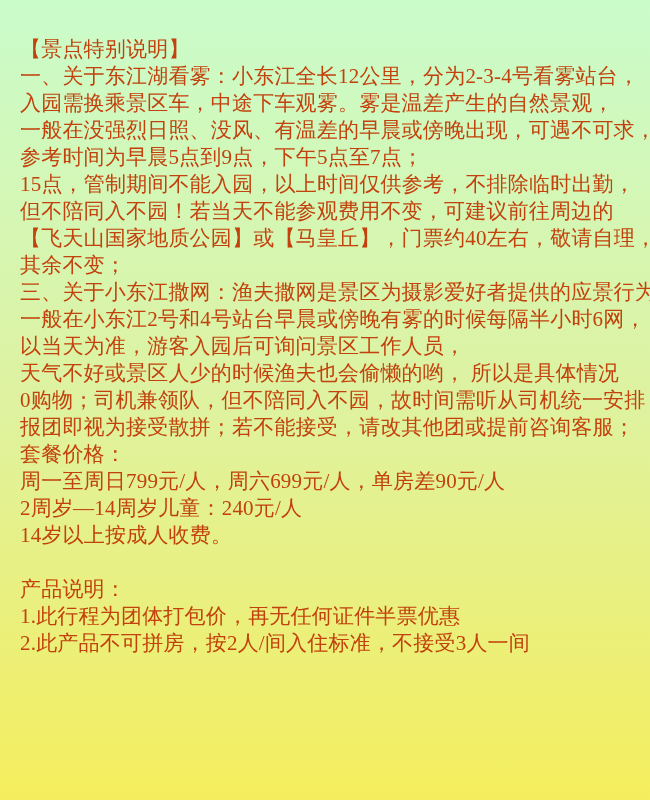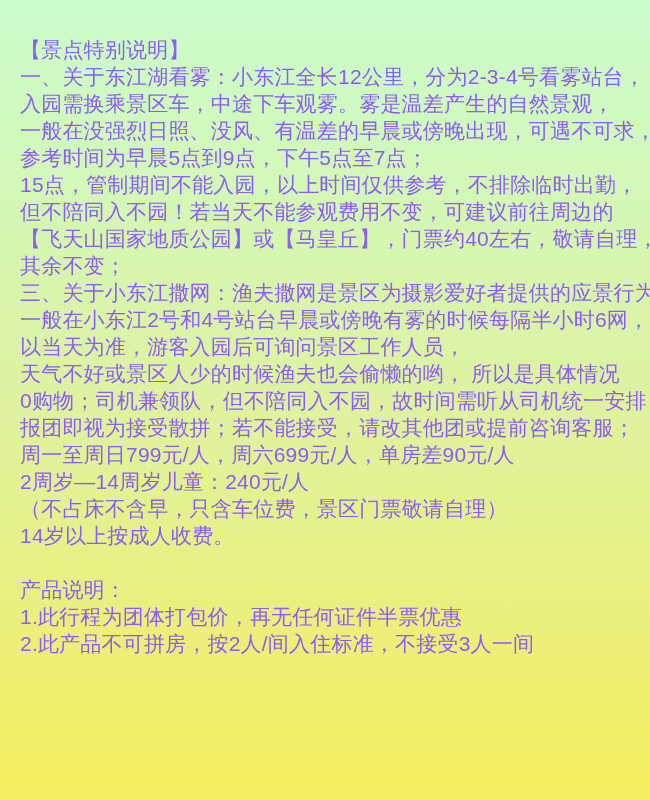--- a/index.html
+++ b/index.html
@@ -23,37 +23,37 @@
     letter-spacing: 0.2px;
   }
   .line {
     min-height: 27px;
     white-space: nowrap;
   }
 </style>
 </head>
 <body style="background: linear-gradient(rgb(202, 252, 203) 0%, rgb(222, 242, 160) 50%, rgb(245, 238, 94) 100%);">
 
-<div class="doc" style="color: #8b5cf6;">
+<div class="doc" style="color: #c2410c; font-family: Liberation Serif, serif;">
   <div class="line">【景点特别说明】</div>
   <div class="line">一、关于东江湖看雾：小东江全长12公里，分为2-3-4号看雾站台，</div>
   <div class="line">入园需换乘景区车，中途下车观雾。雾是温差产生的自然景观，</div>
   <div class="line">一般在没强烈日照、没风、有温差的早晨或傍晚出现，可遇不可求，</div>
   <div class="line">参考时间为早晨5点到9点，下午5点至7点；</div>
   <div class="line">15点，管制期间不能入园，以上时间仅供参考，不排除临时出勤，</div>
   <div class="line">但不陪同入不园！若当天不能参观费用不变，可建议前往周边的</div>
   <div class="line">【飞天山国家地质公园】或【马皇丘】，门票约40左右，敬请自理，</div>
   <div class="line">其余不变；</div>
   <div class="line">三、关于小东江撒网：渔夫撒网是景区为摄影爱好者提供的应景行为，</div>
   <div class="line">一般在小东江2号和4号站台早晨或傍晚有雾的时候每隔半小时6网，</div>
   <div class="line">以当天为准，游客入园后可询问景区工作人员，</div>
   <div class="line">天气不好或景区人少的时候渔夫也会偷懒的哟， 所以是具体情况</div>
   <div class="line">0购物；司机兼领队，但不陪同入不园，故时间需听从司机统一安排，</div>
   <div class="line">报团即视为接受散拼；若不能接受，请改其他团或提前咨询客服；</div>
+  <div class="line">套餐价格：</div>
   <div class="line">周一至周日799元/人，周六699元/人，单房差90元/人</div>
   <div class="line">2周岁—14周岁儿童：240元/人</div>
-  <div class="line">（不占床不含早，只含车位费，景区门票敬请自理）</div>
   <div class="line">14岁以上按成人收费。</div>
   <div class="line"></div>
   <div class="line">产品说明：</div>
   <div class="line">1.此行程为团体打包价，再无任何证件半票优惠</div>
   <div class="line">2.此产品不可拼房，按2人/间入住标准，不接受3人一间</div>
 </div>
 
 </body></html>

